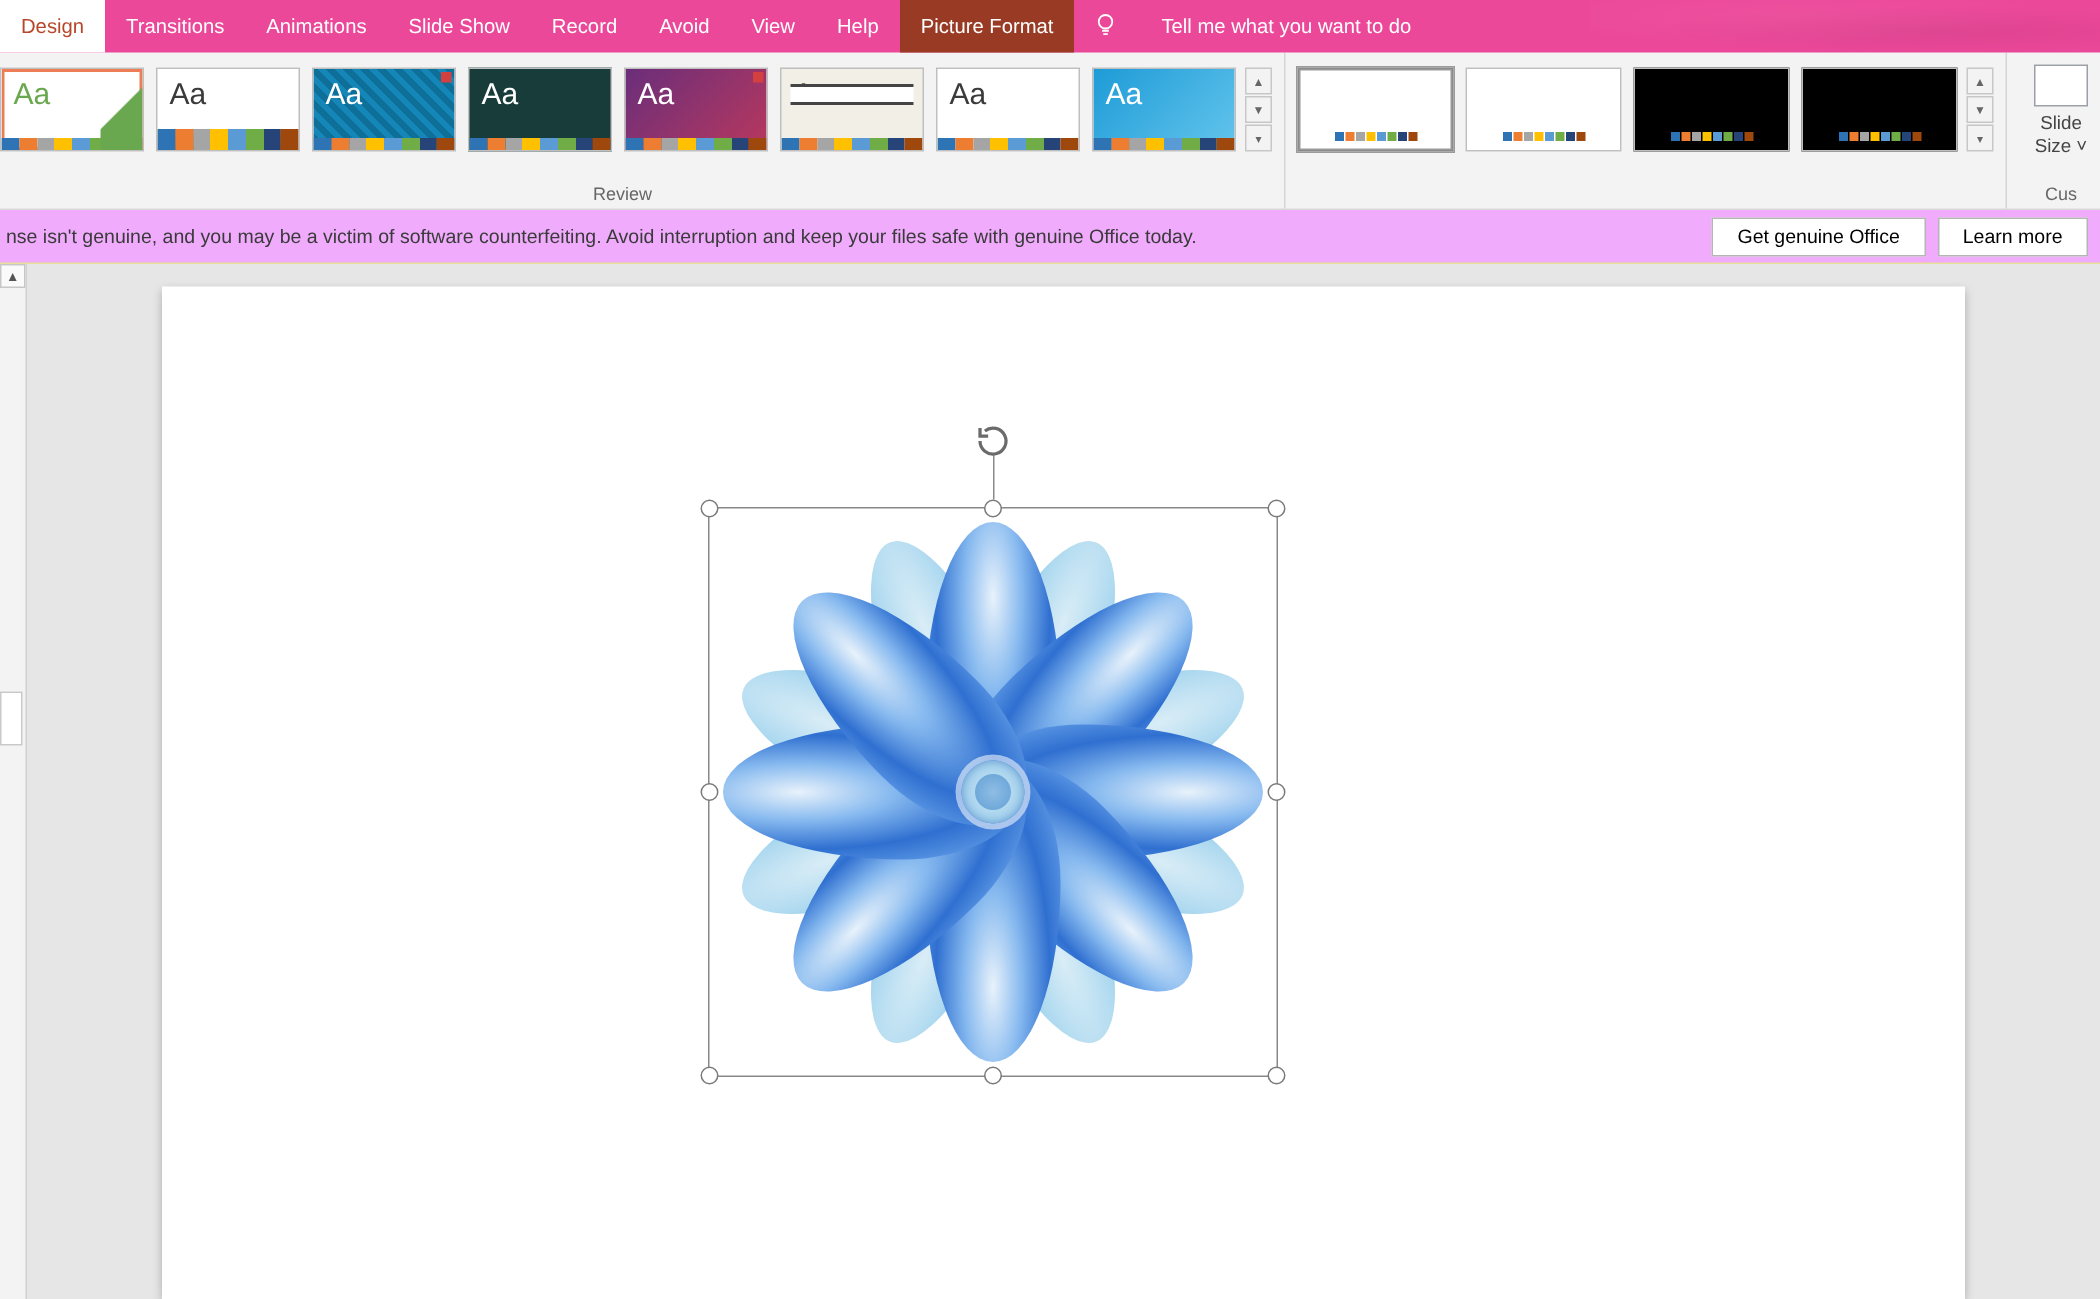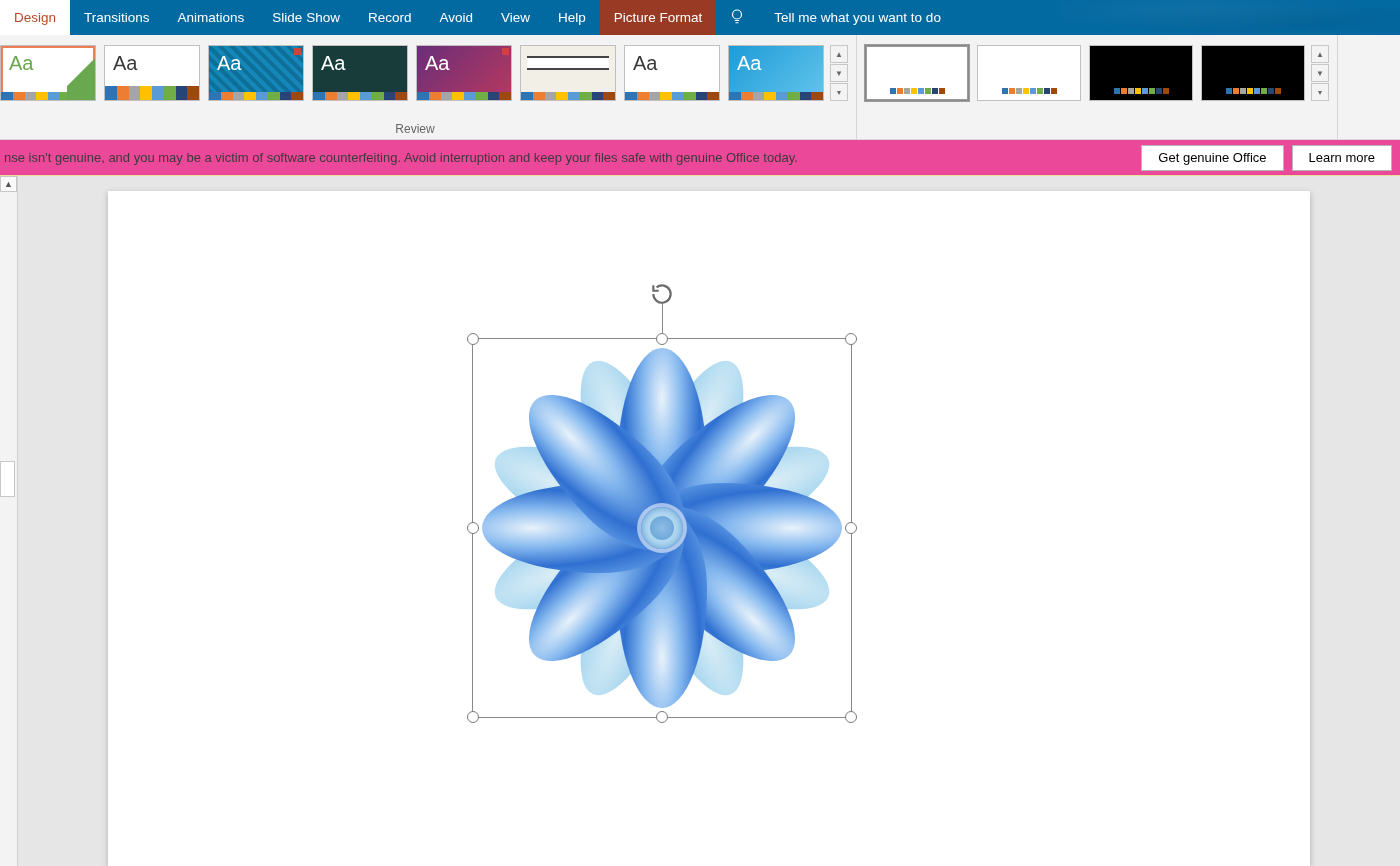--- a/index.html
+++ b/index.html
@@ -1,21 +1,21 @@
 <!DOCTYPE html>
 <html><head>
 <meta charset="utf-8">
 <style>
 * { margin: 0; padding: 0; box-sizing: border-box; font-family: "Segoe UI", sans-serif; }
 body { width: 1400px; height: 866px; overflow: hidden; background: #f3f3f3; }
 
 
 .tabs-row {
   height: 35px; display: flex; align-items: stretch;
-  background: #0369a1; 
+  background: #ec4899; 
   position: relative; color: #fff; font-size: 13.5px;
 }
 .tabs-row::after{ 
   content:""; position:absolute; right:0; top:0; bottom:0; width:340px;
   background: radial-gradient(ellipse at 40% 30%, rgba(255,255,255,0.05), transparent 60%),
               radial-gradient(ellipse at 70% 60%, rgba(0,0,0,0.06), transparent 60%);
   pointer-events:none;
 }
 .tab { padding: 0 14px; display:flex; align-items:center; cursor:pointer; white-space:nowrap; }
 .tab.active { background:#fff; color:#b7472a; }
@@ -53,21 +53,21 @@
 
 .scroll-arrows { width:18px; display:flex; flex-direction:column; gap:1px; margin-top:10px; }
 .scroll-arrows button { height:18px; border:1px solid #c7c7c7; background:#f3f3f3; font-size:8px; color:#666; cursor:pointer; }
 
 .size-group { padding:8px 6px 0 10px; align-items:center; text-align:center; }
 .size-icon { width:36px; height:28px; border:1px solid #9aa0a6; background:#fff; margin-bottom:4px; }
 .size-label { font-size:12.5px; color:#444; line-height:1.2; }
 
 
 .notice {
-  height:36px; background:#ec4899; border-bottom:1px solid #e8df9a;
+  height:36px; background:#f0abfc; border-bottom:1px solid #e8df9a;
   display:flex; align-items:center; justify-content:space-between;
   padding:0 8px 0 0; font-size:13px; color:#3a3a3a;
 }
 .notice .msg { padding-left:4px; white-space:nowrap; overflow:hidden; }
 .notice .btns { display:flex; gap:8px; }
 .notice button { height:26px; padding:0 16px; background:#fff; border:1px solid #b5b5b5; font-size:13px; cursor:pointer; }
 
 
 .workarea { height: calc(866px - 35px - 105px - 36px); display:flex; background:#e7e6e6; }
 .thumbs-col { width:18px; background:#f3f3f3; border-right:1px solid #d0d0d0; position:relative; }
@@ -314,20 +314,28 @@
       </div>
   </div>
   <div class="scroll-arrows">
     <button>▲</button>
     <button>▼</button>
     <button>▾</button>
   </div>
 
   <div class="group-sep" style="margin:0 8px;"></div>
 
+  <div class="group size-group">
+    <div style="display:flex;flex-direction:column;align-items:center;cursor:pointer;">
+      <div class="size-icon"></div>
+      <div class="size-label">Slide</div>
+      <div class="size-label">Size ˅</div>
+    </div>
+    <div class="group-label" style="margin-top:6px;">Cus</div>
+  </div>
 </div>
 
 <div class="notice">
   <div class="msg">nse isn't genuine, and you may be a victim of software counterfeiting. Avoid interruption and keep your files safe with genuine Office today.</div>
   <div class="btns">
     <button>Get genuine Office</button>
     <button>Learn more</button>
   </div>
 </div>
 

